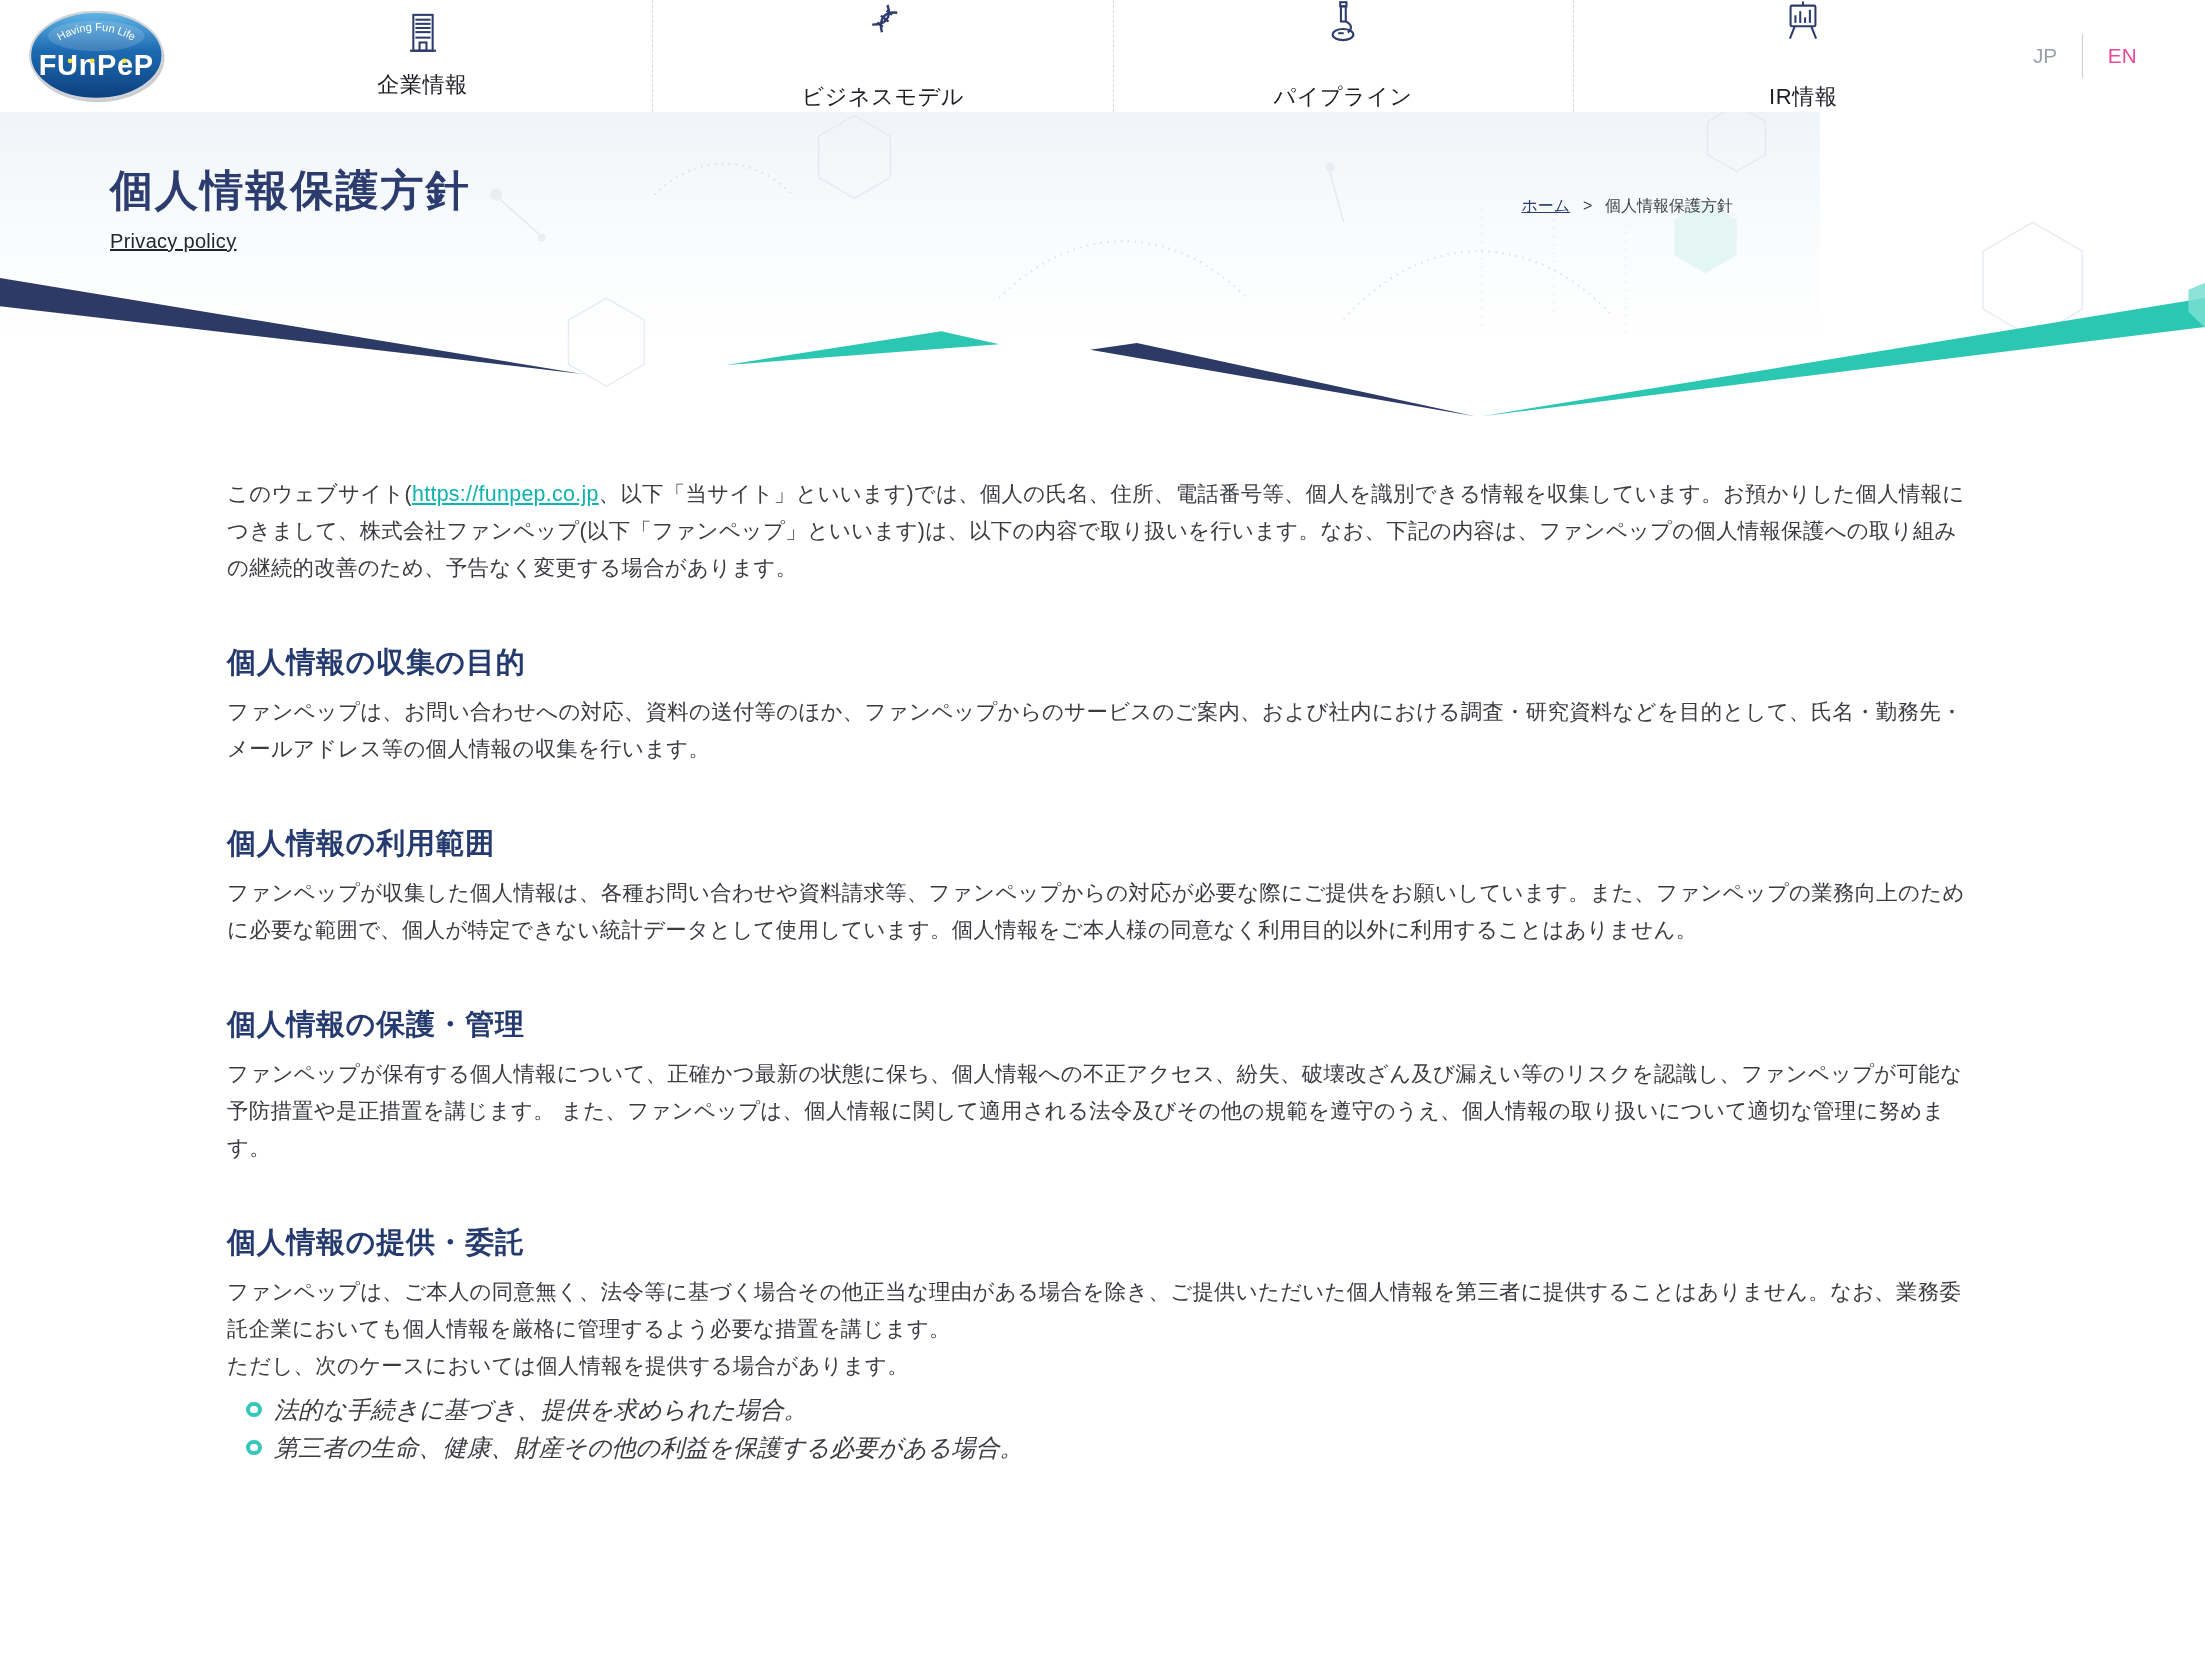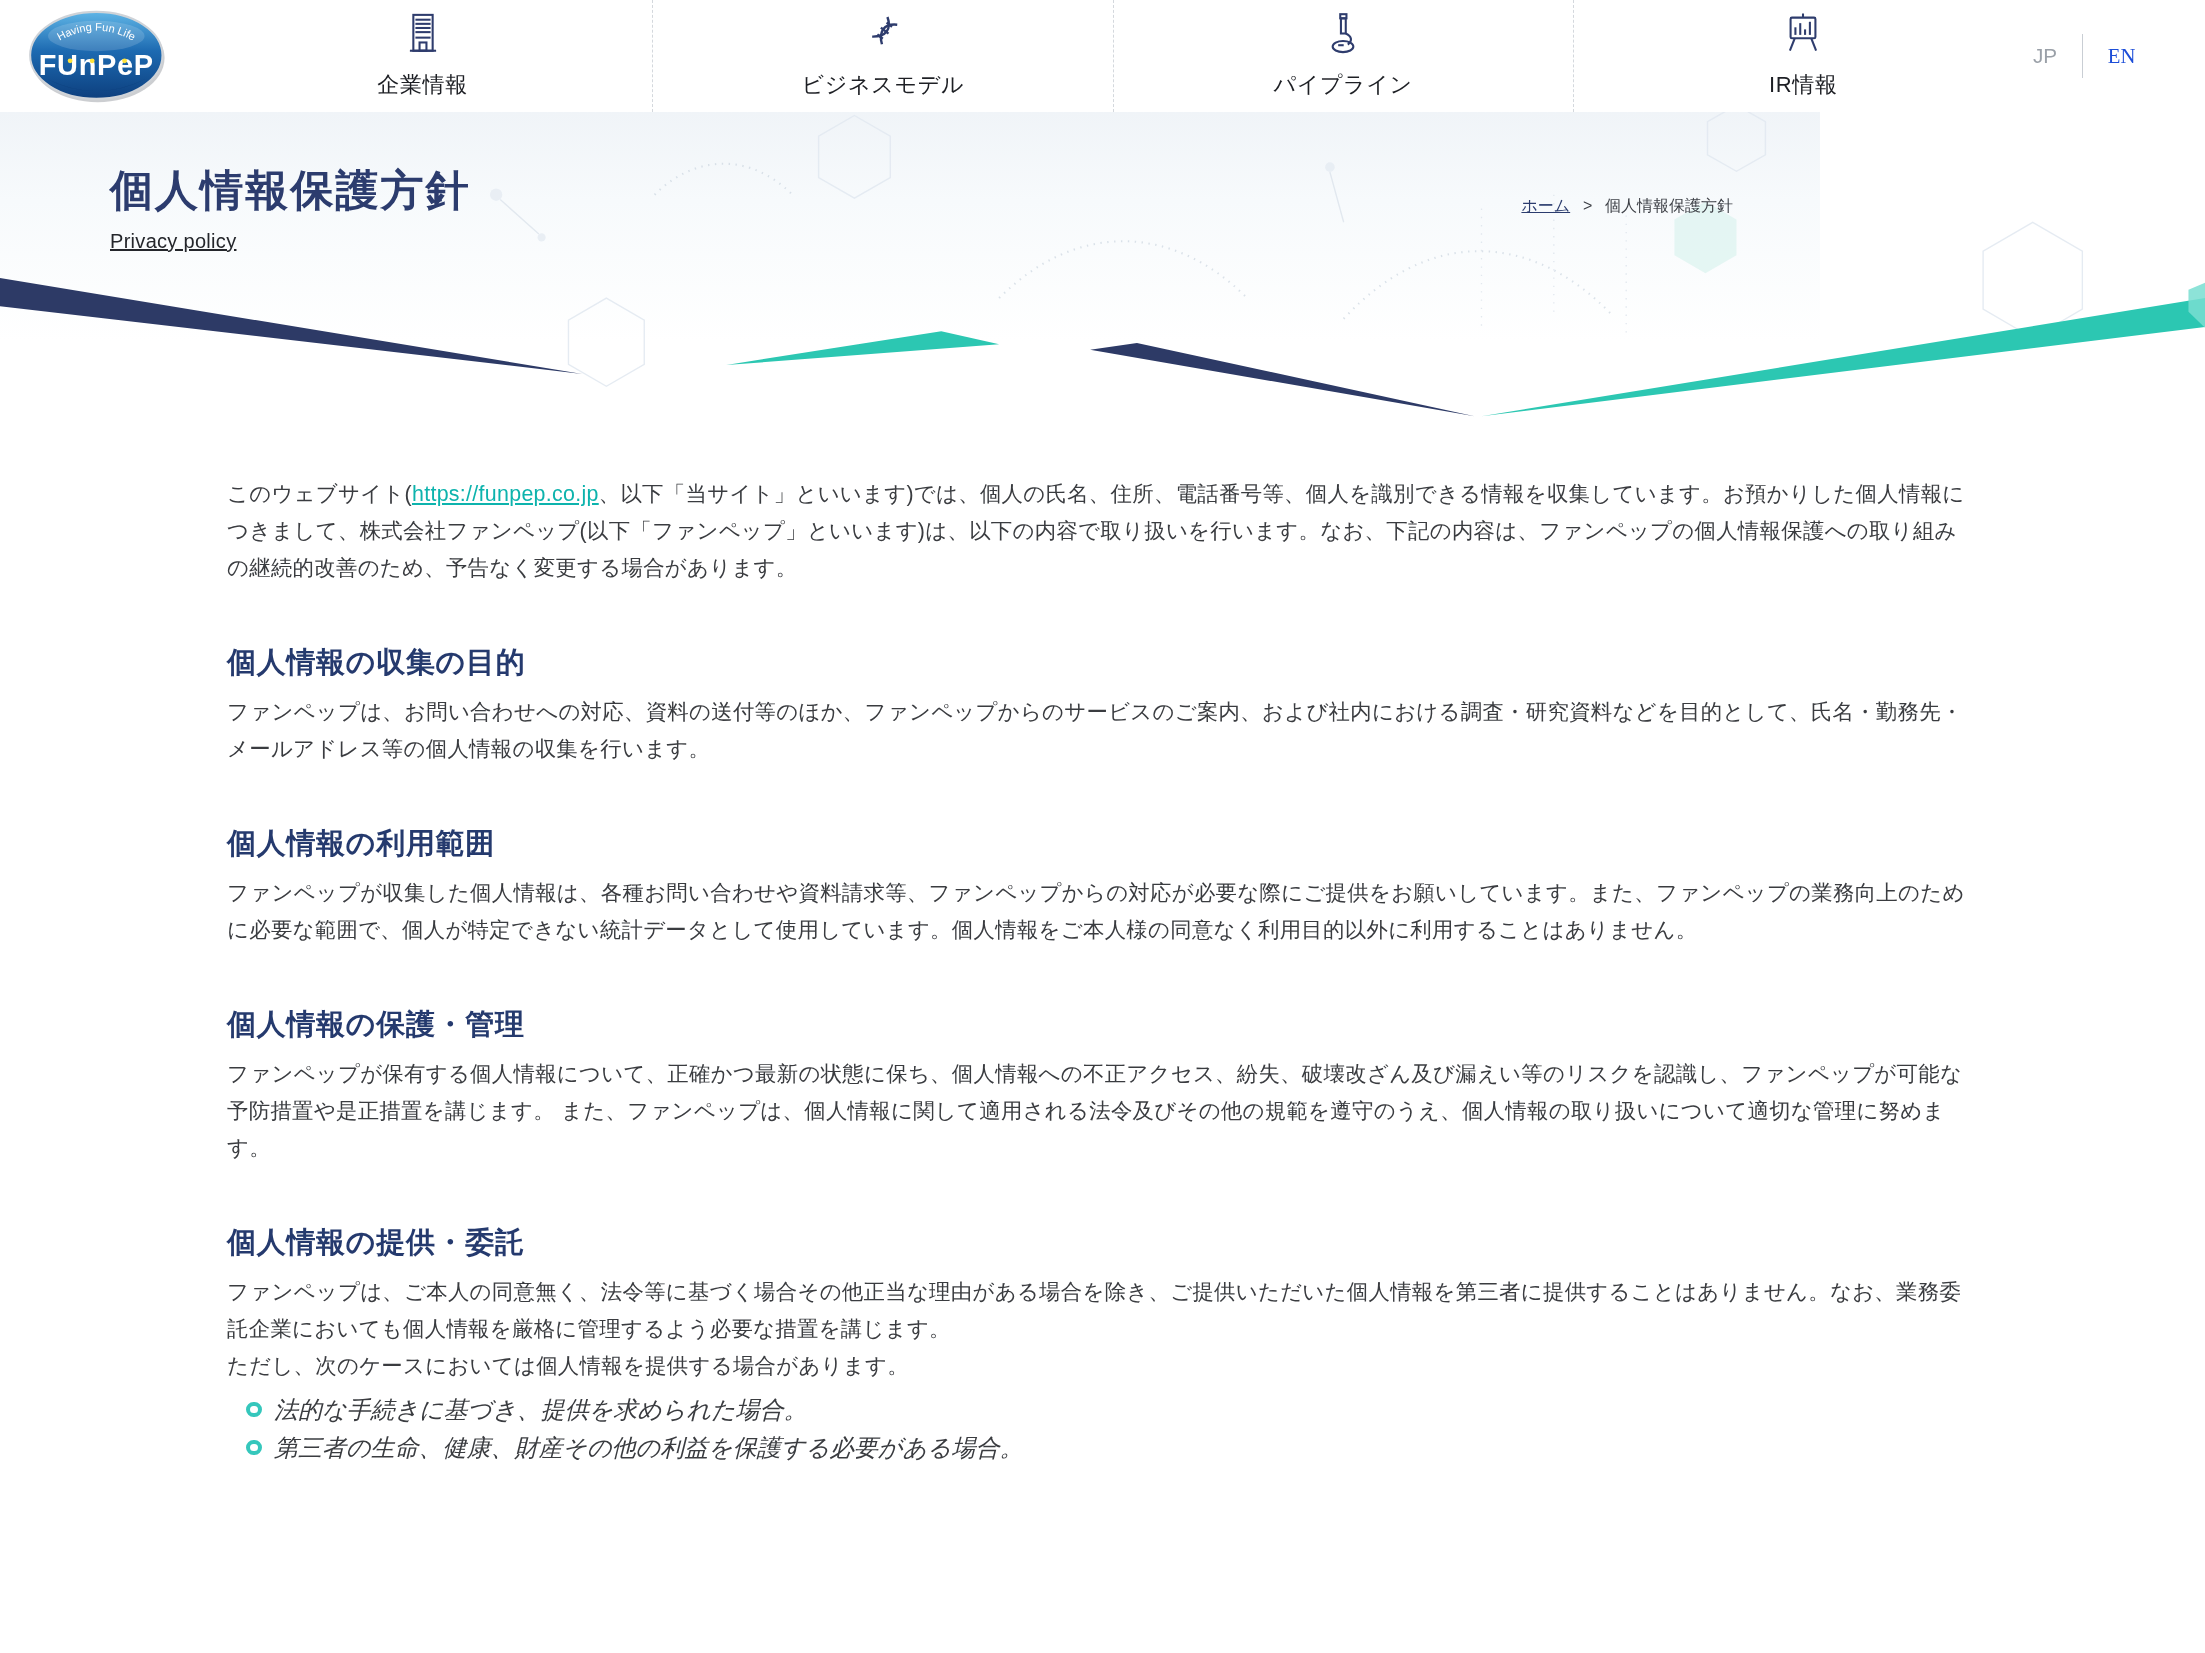--- a/index.html
+++ b/index.html
@@ -7,28 +7,28 @@
     font-family:"Liberation Sans","DejaVu Sans",sans-serif; }
 
   
   header { position:relative; width:2205px; height:112px; background:#ffffff;
     display:flex; align-items:stretch; z-index:5; }
   .logo-wrap { width:193px; display:flex; align-items:center; padding-left:26px; }
   .logo-wrap svg { display:block; }
   nav { flex:1; display:flex; align-items:stretch; }
   .nav-item { flex:1; display:flex; flex-direction:column; align-items:center;
     justify-content:center; gap:15px; text-decoration:none; cursor:pointer; }
-  .nav-item + .nav-item { border-left:1.4px dashed #d4d8dd; }
+  .nav-item + .nav-item { border-left:1.4px dashed #d4d8dd;justify-content:space-between; }
   .nav-icon { height:43px; display:flex; align-items:flex-end; color:#2e3c6d; }
   .nav-label { font-size:22px; color:#1d1f24; letter-spacing:0.7px; }
   .lang { width:172px; display:flex; align-items:center; 
     gap:25px; padding-right:48px; font-size:20.7px; }
   .lang-jp { color:#9aa0a8; cursor:pointer; }
   .lang-divider { width:0.7px; height:44px; background:#c9ced4; }
-  .lang-en { color:#1d4ed8; cursor:pointer;font-family:Liberation Serif, serif; }
+  .lang-en { color:#ec4899; cursor:pointer; }
 
   
   .hero { position:relative; width:1820px; height:295px; z-index:2; overflow:visible;
     background:linear-gradient(180deg,#f0f4f8 0%,#f7fafc 30%,#ffffff 78%); }
   .hero-decor { position:absolute; left:0; top:0; width:2205px; height:295px; pointer-events:none; }
   .hero-inner { position:relative; padding:50px 0 0 110px; z-index:3; }
   .page-title { font-size:43px; font-weight:bold; color:#2c3c6e; letter-spacing:2.1px; }
   .page-subtitle { margin-top:9.6px; font-size:20px; color:#24262b; letter-spacing:0.3px;text-decoration:underline; }
   .breadcrumb { position:absolute; top:84px; right:87px; font-size:16px; color:#3c3f45; z-index:3; }
   .breadcrumb a { color:#2b3c6e; text-decoration:underline; cursor:pointer; }

